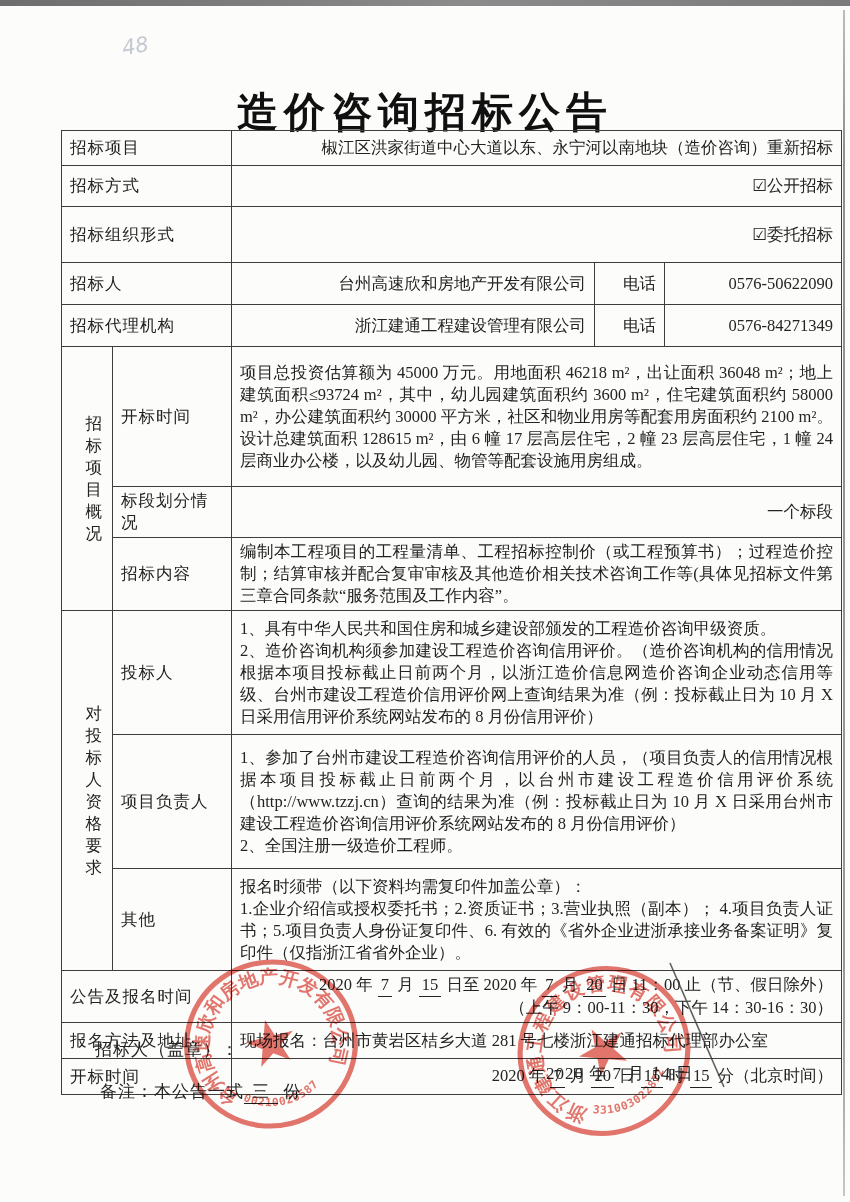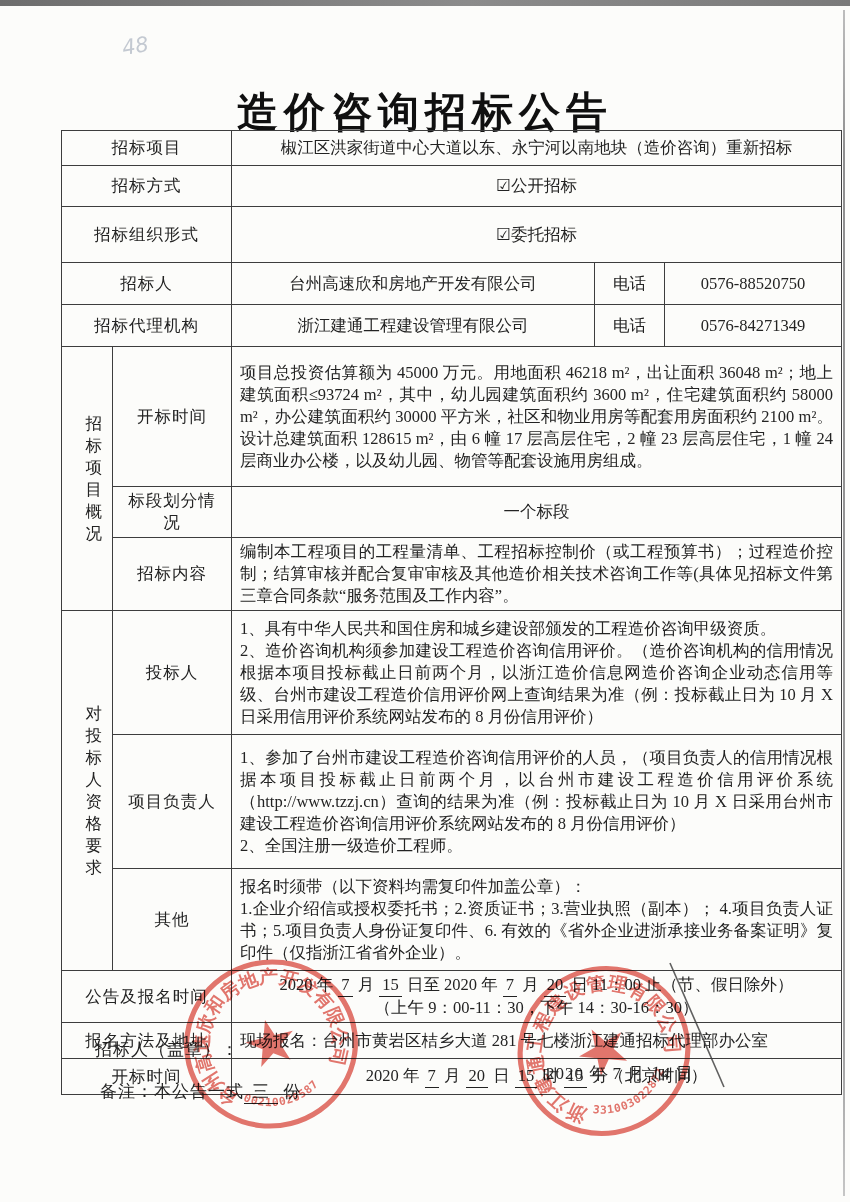--- a/index.html
+++ b/index.html
@@ -11,23 +11,23 @@
   .scan-right{position:absolute;top:10px;left:843px;width:2px;height:1186px;
               background:linear-gradient(#bdbdbd,#8f8f8f 12%,#9a9a9a 85%,#c6c6c6);}
   .hand-note{position:absolute;left:122px;top:34px;font-size:21px;color:#96a0b1;opacity:.55;
              transform:rotate(-10deg);font-style:italic;font-family:"DejaVu Sans",sans-serif;}
   .title{position:absolute;top:85px;left:0;width:100%;margin:0;text-align:center;
          font-size:41px;font-weight:bold;letter-spacing:6px;color:#101010;
          font-family:"Liberation Sans","DejaVu Sans",sans-serif;}
   table.doc{position:absolute;left:61px;top:130px;width:780px;border-collapse:collapse;table-layout:fixed;}
   .doc td{border:1.6px solid #3d3d3d;padding:3px 8px;font-size:16.5px;line-height:22px;
           vertical-align:middle;color:#232323;overflow:hidden;}
-  .lbl{text-align:center;letter-spacing:1px;}
+  .lbl{text-align:left;letter-spacing:1px;}
   .vlbl{text-align:right;white-space:pre-line;line-height:27px;letter-spacing:2px;padding:3px 2px;}
-  .center{text-align:center;}
+  .center{text-align:right;}
   .text{text-align:justify;white-space:pre-line;padding:4px 10px;line-height:22.5px;}
   .fill{border-bottom:1.4px solid #222;padding:0 3px;margin:0 1px;display:inline-block;}
   .footer-item{position:absolute;font-size:17px;letter-spacing:1px;color:#242424;}
   .note-fill{display:inline-block;min-width:34px;text-align:center;border-bottom:1.5px solid #222;}
   .hand-day{display:inline-block;transform:rotate(6deg);font-size:18px;}
   .stamp{position:absolute;mix-blend-mode:multiply;opacity:.78;}
   .stamp .ring{fill:none;stroke:#dc4f45;stroke-width:5.5;}
   .stamp .star{fill:#dc4f45;}
   .stamp text{fill:#dc4f45;}
   .ringtext{font-size:20px;font-weight:bold;letter-spacing:1px;}
@@ -68,21 +68,21 @@
 
     <tr style="height:56px">
       <td colspan="2" class="lbl">招标组织形式</td>
       <td colspan="3" class="center">☑委托招标</td>
     </tr>
 
     <tr style="height:42px">
       <td colspan="2" class="lbl">招标人</td>
       <td class="center">台州高速欣和房地产开发有限公司</td>
       <td class="center">电话</td>
-      <td class="center">0576-88520750</td>
+      <td class="center">0576-50622090</td>
     </tr>
 
     <tr style="height:42px">
       <td colspan="2" class="lbl">招标代理机构</td>
       <td class="center">浙江建通工程建设管理有限公司</td>
       <td class="center">电话</td>
       <td class="center">0576-84271349</td>
     </tr>
 
     <tr style="height:140px">

